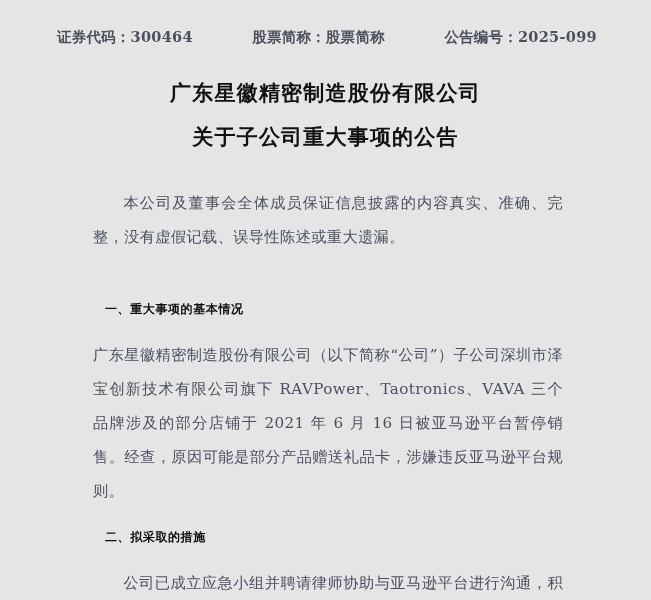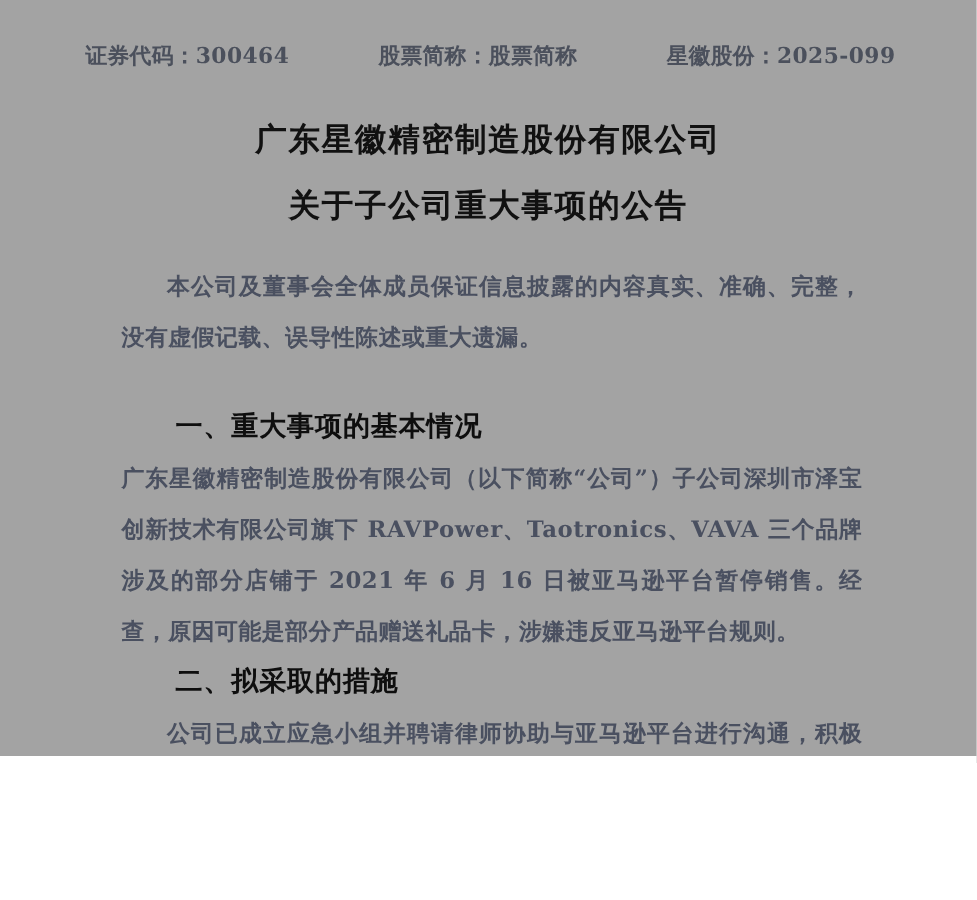--- a/index.html
+++ b/index.html
@@ -9,22 +9,22 @@
   }
   body {
     width: 651px;
     height: 600px;
     overflow: hidden;
     font-family: "DejaVu Serif", "Liberation Serif", serif;
   }
   .page {
     position: relative;
     width: 651px;
-    height: 504px;
-    background: #a3a3a3;
+    height: 600px;
+    background: #e5e5e5;
     overflow: hidden;
   }
 
   
   .meta-row {
     position: absolute;
     top: 28px;
     left: 57px;
     width: 540px;
     display: flex;
@@ -59,52 +59,52 @@
   .doc-title.line2 { top: 123px; }
 
   
   .body-area {
     position: absolute;
     top: 174px;
     left: 81px;
     width: 494px;
   }
   p.para {
-    margin: 0;
+    margin: 12px;
     color: #4a5060;
     font-size: 15.2px;
     line-height: 34px;
     text-align: justify;
     text-justify: inter-ideograph;
     text-indent: 2em;
     letter-spacing: 0.4px;
-    font-weight: 700;
+    font-weight: 400;
   }
   p.para.no-indent { text-indent: 0; }
 
   h2.section-heading {
     margin: 0;
     color: #0e0e0e;
-    font-size: 18px;
+    font-size: 12px;
     line-height: 34px;
     font-weight: 700;
     text-indent: 2em;
     letter-spacing: 0.6px;
   }
   .gap-lg { height: 26px; }
 </style>
 </head>
 <body>
 
 <div class="page">
 
   <div class="meta-row">
     <span class="meta-item"><span>证券代码：</span><span class="meta-val">300464</span></span>
     <span class="meta-item"><span>股票简称：</span><span class="meta-val">股票简称</span></span>
-    <span class="meta-item"><span>星徽股份：</span><span class="meta-val">2025-099</span></span>
+    <span class="meta-item"><span>公告编号：</span><span class="meta-val">2025-099</span></span>
   </div>
 
   <div class="doc-title line2">关于子公司重大事项的公告</div>
   <div class="doc-title line1">广东星徽精密制造股份有限公司</div>
 
   <div class="body-area">
 
     <p class="para">本公司及董事会全体成员保证信息披露的内容真实、准确、完整，没有虚假记载、误导性陈述或重大遗漏。</p>
 
     <div class="gap-lg"></div>

